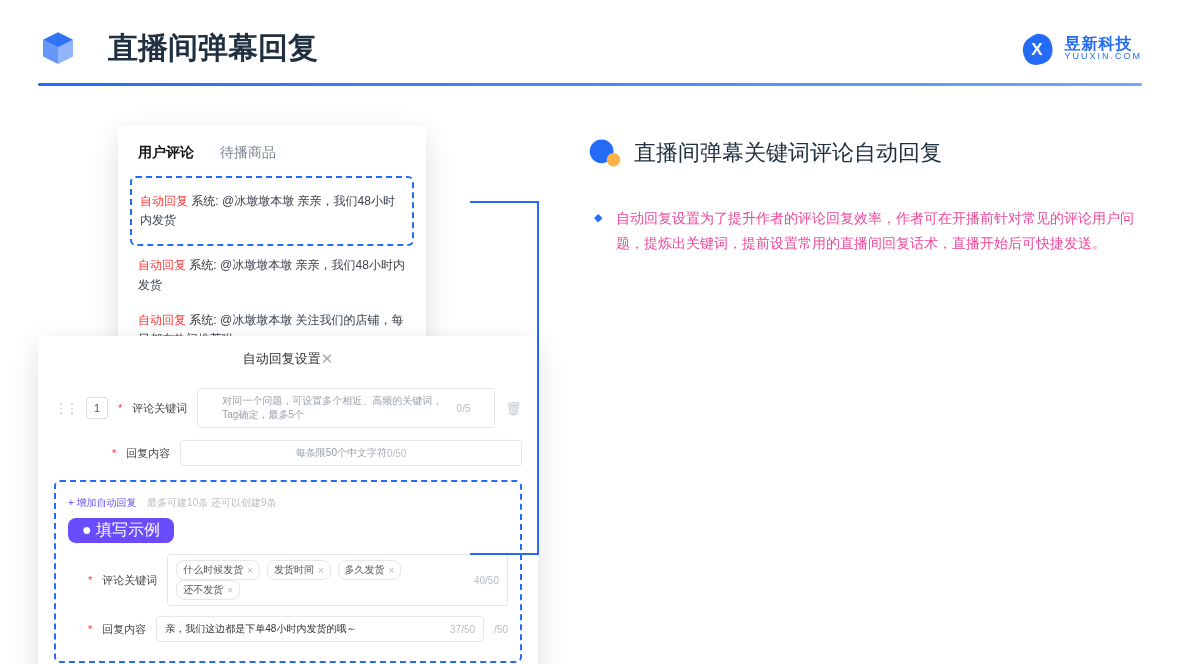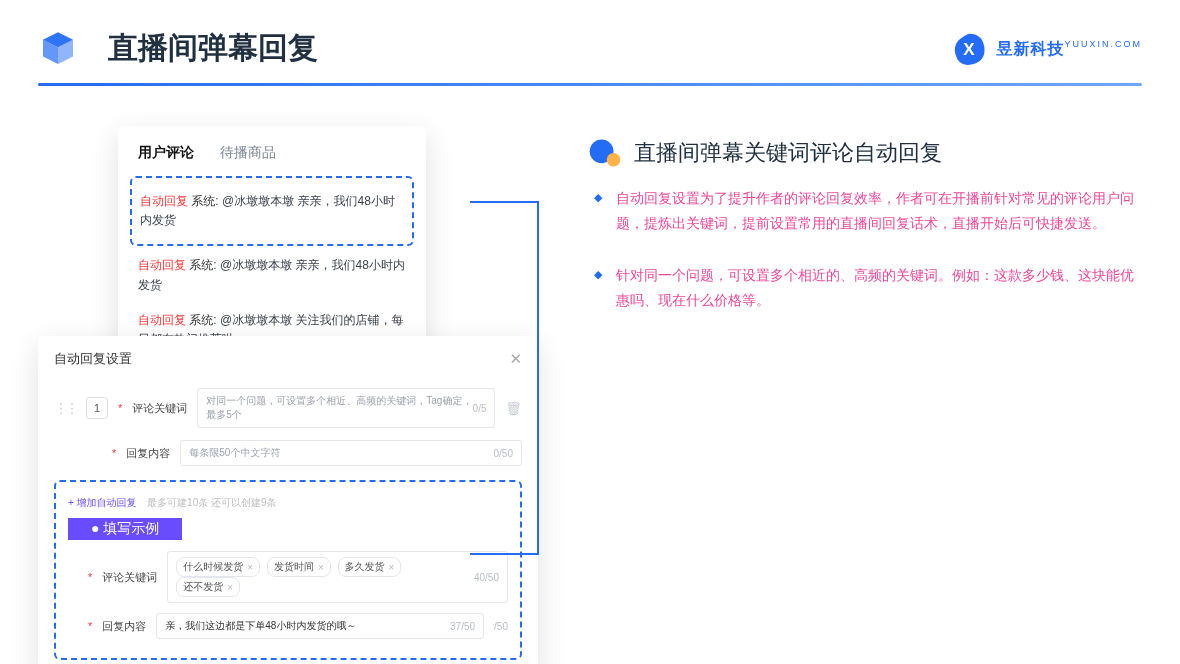--- a/index.html
+++ b/index.html
@@ -3,54 +3,54 @@
 <meta charset="utf-8">
 <style>
 *{margin:0;padding:0;box-sizing:border-box;font-family:"Microsoft YaHei",Arial,sans-serif}
 body{background:#fff;width:1180px;height:664px;position:relative;overflow:hidden}
 .header{display:flex;align-items:center;justify-content:space-between;padding:28px 38px 0 38px}
 .header-left{display:flex;align-items:center;gap:30px}
 .cube-icon{width:40px;height:40px;color:#246bf6}
 .page-title{font-size:30px;font-weight:700;color:#203040}
 .brand{display:flex;align-items:center;gap:10px}
 .brand-logo{width:34px;height:34px}
-.brand-text{display:flex;flex-direction:row;line-height:1.1}
+.brand-text{display:flex;flex-direction:column;line-height:1.1}
 .brand-cn{font-size:16px;color:#246bf6;font-weight:700;letter-spacing:1px}
 .brand-en{font-size:9px;color:#246bf6;letter-spacing:2px}
 .hr{height:3px;background:linear-gradient(to right,#246bf6,#6fa6ff);margin:14px 38px 0 38px;border-radius:2px}
 .content{display:flex;padding:40px 38px 0 38px;gap:40px}
 .left{position:relative;width:510px;height:470px}
 .ui-card{position:absolute;background:#fff;border-radius:6px;box-shadow:0 8px 28px rgba(0,0,0,.12)}
 .card-comments{top:0;left:80px;width:308px;padding:18px 20px 100px 20px}
 .tabs{display:flex;gap:26px;font-size:14px;color:#7b8594;margin-bottom:14px}
 .tab-active{color:#111;font-weight:700}
 .comment-row{font-size:12px;color:#3a424d;padding:8px 0;line-height:1.6}
 .tag-auto{color:#ff3b3b;font-weight:400}
 .sys{color:#333}
 .row-dashed{border:2px dashed #246bf6;border-radius:6px;padding:6px 8px;margin:2px -8px}
 .card-settings{top:210px;left:0;width:500px;padding:14px 16px 20px 16px}
-.settings-top{display:flex;justify-content:space-between;align-items:center;font-size:13px;color:#333;margin-bottom:14px}
+.settings-top{display:flex;justify-content:center;align-items:center;font-size:13px;color:#333;margin-bottom:14px}
 .close-x{color:#aaa;cursor:pointer;font-size:15px}
 .form-row{display:flex;align-items:center;gap:10px;padding:6px 0;font-size:11px;color:#555}
 .num-badge{width:22px;height:22px;border:1px solid #ddd;border-radius:3px;display:flex;align-items:center;justify-content:center;font-size:11px;background:#fff}
 .drag-dots{color:#ccc;font-size:14px;letter-spacing:-3px}
 .req-dot{color:#ff3b3b}
 .form-label{color:#444;white-space:nowrap}
-.form-input{flex:1;border:1px solid #e3e6ec;border-radius:3px;padding:5px 8px;font-size:10px;color:#9aa1ad;background:#fff;display:flex;justify-content:space-between;align-items:center}
+.form-input{flex:1;border:1px solid #e3e6ec;border-radius:3px;padding:5px 24px;font-size:10px;color:#9aa1ad;background:#fff;display:flex;justify-content:center;align-items:center}
 .counter{color:#b8bec8;font-size:10px}
 .trash{color:#c6cbd4;font-size:13px}
 .example-block{border:2px dashed #246bf6;border-radius:6px;padding:10px 12px 14px 12px;margin-top:8px}
 .add-link{color:#6a4cff;font-size:10px}
 .add-hint{color:#bdbdbd;font-size:10px;margin-left:6px}
-.badge-fill{display:inline-block;background:#6a4cff;color:#fff;font-size:14px;padding:2px 23px;border-radius:0;margin-top:8px}
+.badge-fill{display:inline-block;background:#6a4cff;color:#fff;font-size:16px;padding:2px 14px;border-radius:8px;margin-top:8px}
 .chip{display:inline-flex;align-items:center;gap:4px;border:1px solid #e3e6ec;border-radius:8px;padding:2px 6px;font-size:10px;color:#555;background:#fff;margin-right:4px}
 .chip-x{color:#bbb}
 .ex-input{border:1px solid #e3e6ec;border-radius:3px;padding:5px 8px;font-size:10px;color:#333;display:flex;justify-content:space-between;align-items:center;flex:1;background:#fff}
 .right{flex:1;padding-top:10px}
-.section-head{display:flex;align-items:center;gap:12px;margin-bottom:16px}
+.section-head{display:flex;align-items:center;gap:12px;margin-bottom:36px}
 .chat-icon{width:34px;height:34px}
 .section-title{font-size:22px;color:#203040;font-weight:500}
 ul.bullets{list-style:none;padding-left:28px}
 ul.bullets li{position:relative;font-size:14px;color:#ec4899;line-height:1.75;margin-bottom:28px;padding-left:0}
 ul.bullets li::before{content:"◆";position:absolute;left:-22px;top:2px;color:#246bf6;font-size:11px}
 .connector{position:absolute;pointer-events:none}
 .row-small{padding:5px 0}
 </style>
 </head>
 <body>
@@ -186,16 +186,15 @@
   <div class="right">
     <div class="section-head">
       <svg class="chat-icon" viewBox="0 0 40 40">
           <circle cx="16" cy="18" r="14" fill="#246bf6"></circle>
           <circle cx="30" cy="28" r="8" fill="#ffb347"></circle>
         </svg>
       <h2 class="section-title">直播间弹幕关键词评论自动回复</h2>
     </div>
     <ul class="bullets">
       <li>自动回复设置为了提升作者的评论回复效率，作者可在开播前针对常见的评论用户问题，提炼出关键词，提前设置常用的直播间回复话术，直播开始后可快捷发送。</li>
-      <li>针对同一个问题，可设置多个相近的、高频的关键词。例如：这款多少钱、这块能优惠吗、现在什么价格等。</li>
     </ul>
   </div>
 </div>
 
 </body></html>

